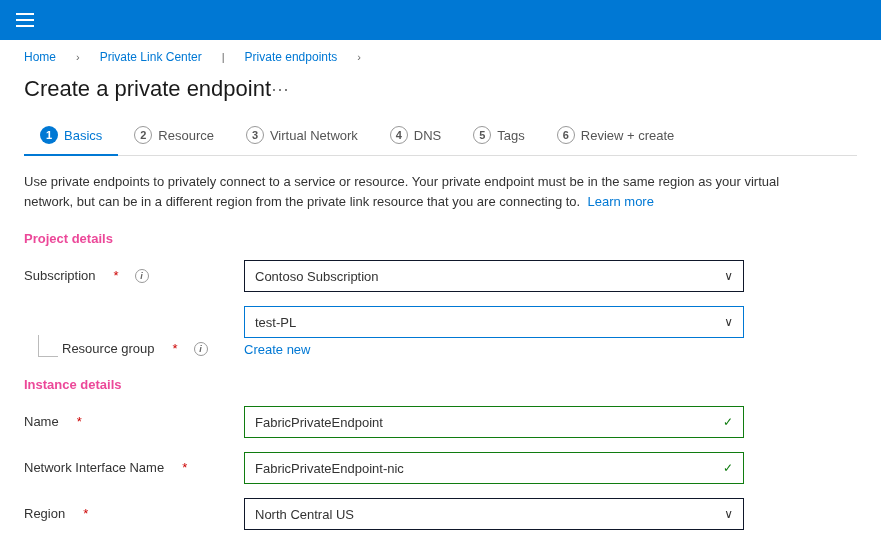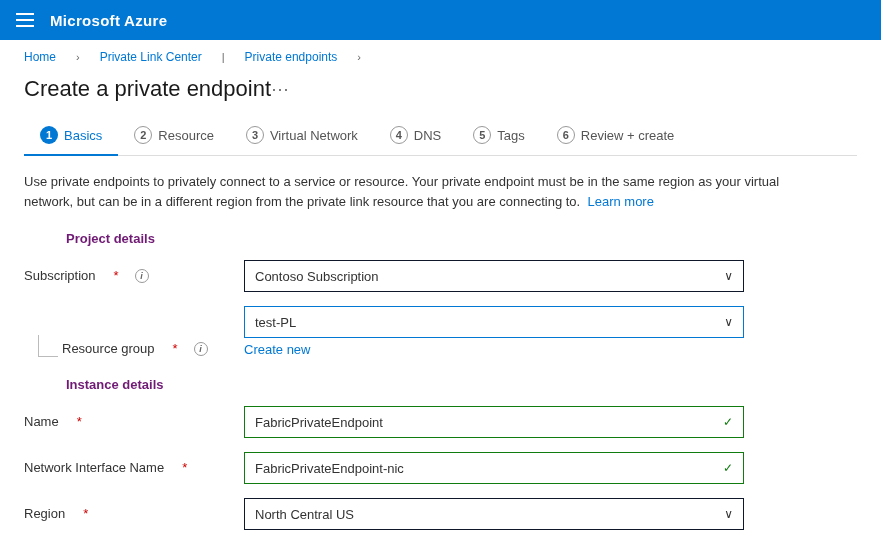--- a/index.html
+++ b/index.html
@@ -96,23 +96,22 @@
       line-height: 1.5;
       margin-bottom: 20px;
       max-width: 780px;
     }
     .info-text a { color: #0078d4; text-decoration: none; }
 
     
     .section-heading {
       font-size: 13px;
       font-weight: 600;
-      color: #701a75;
+      color: #ec4899;
       margin-bottom: 14px;
-      margin-left: 42px;
     }
 
     
     .form-row {
       display: flex;
       align-items: flex-start;
       margin-bottom: 14px;
     }
     .form-label {
       width: 220px;
@@ -201,21 +200,20 @@
   </style>
 </head>
 <body>
 
 <div class="topbar">
   <div class="topbar-hamburger">
     <span></span>
       <span></span>
       <span></span>
   </div>
-  <span class="topbar-title">Microsoft Azure</span>
 </div>
 
 <div class="breadcrumb">
   <a>Home</a>
   <span class="breadcrumb-sep">›</span>
   <a>Private Link Center</a>
   <span class="breadcrumb-sep">|</span>
   <a>Private endpoints</a>
   <span class="breadcrumb-sep">›</span>
 </div>

